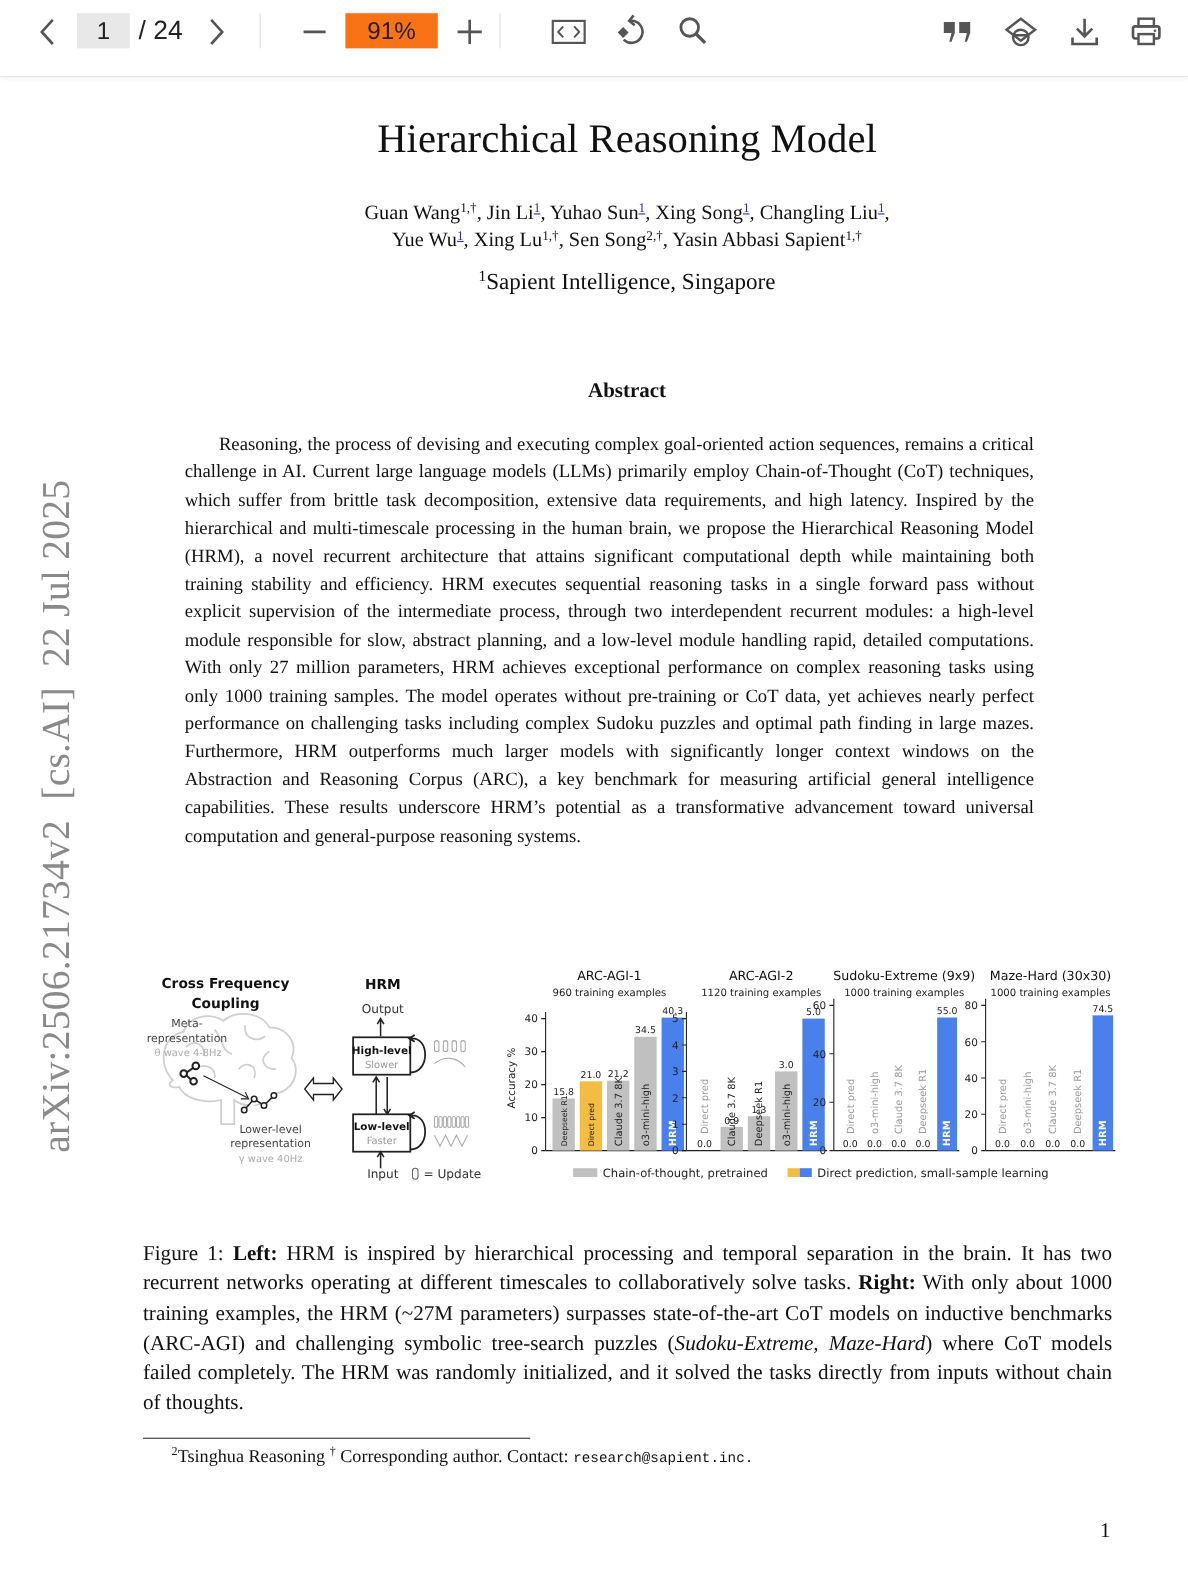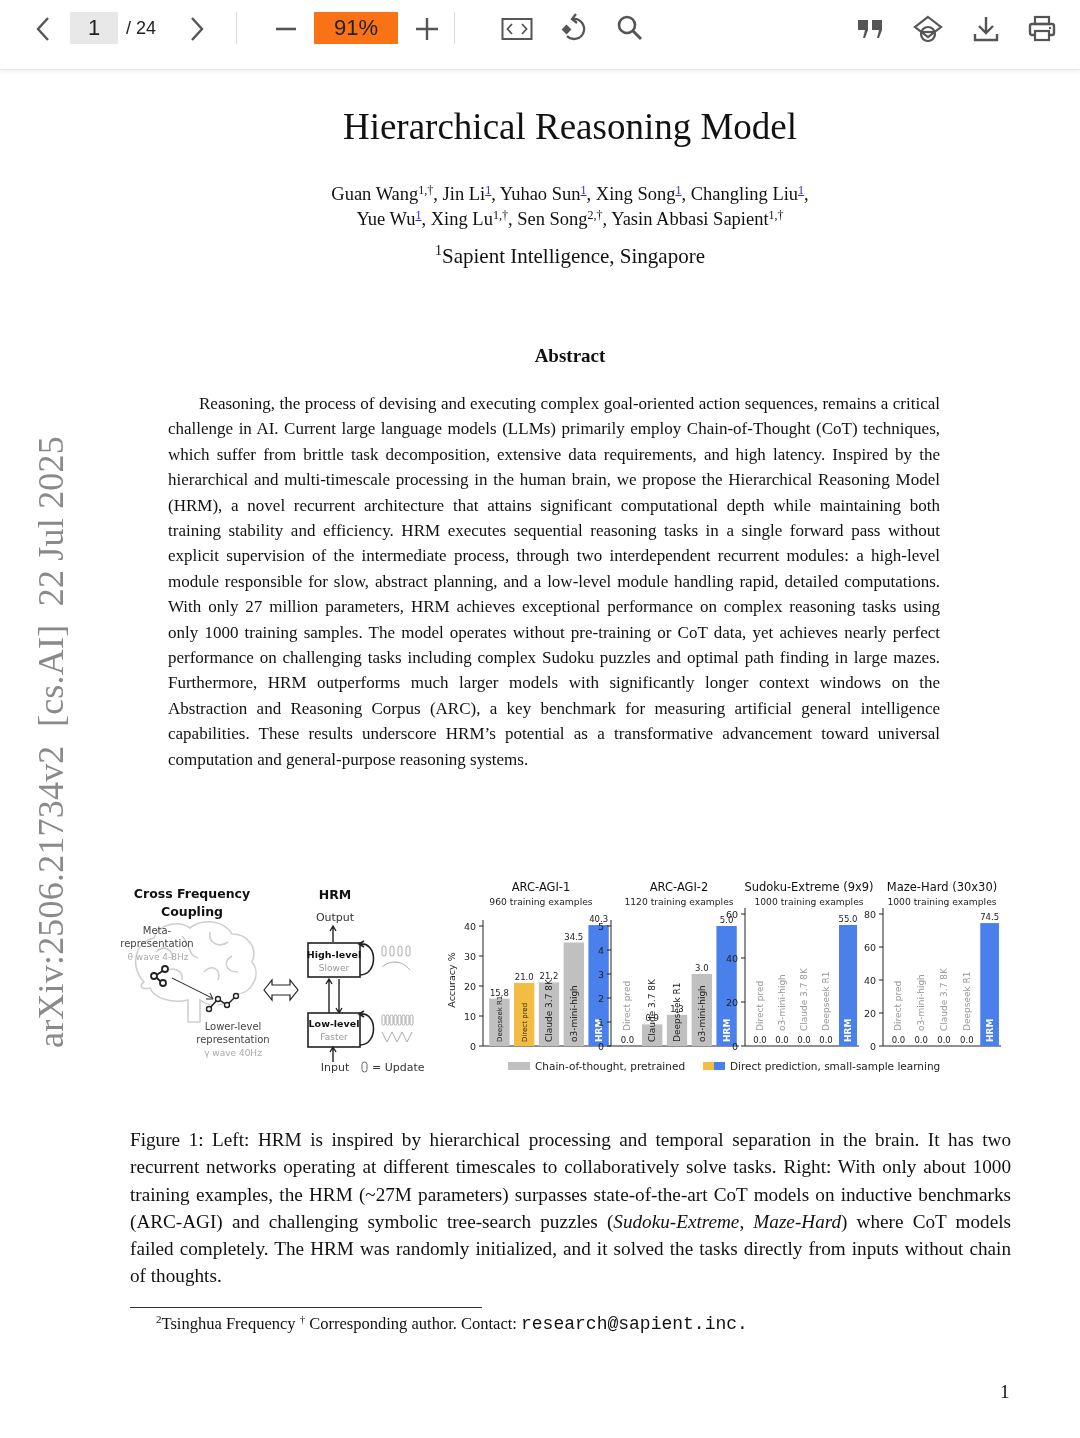--- a/index.html
+++ b/index.html
@@ -7,47 +7,47 @@
   body { font-family: "Liberation Serif", serif; color: #111; position: relative; }
 
   
   .toolbar { position: absolute; left: 0; top: 0; width: 1080px; height: 70px; background: #fff;
     border-bottom: 1px solid #e6e6e6; box-shadow: 0 2px 4px rgba(0,0,0,0.06); z-index: 5;
     font-family: "Liberation Sans", sans-serif; color: #333; }
   .tb { position: absolute; display: flex; align-items: center; justify-content: center; }
   .tb svg { display: block; }
   .page-input { position: absolute; left: 70px; top: 12px; width: 48px; height: 32px; background: #e8e8e8;
     font-size: 22px; display: flex; align-items: center; justify-content: center; color: #222; }
-  .page-total { position: absolute; left: 126px; top: 12px; height: 32px; font-size: 18px; display: flex; align-items: center; color: #222; }
+  .page-total { position: absolute; left: 126px; top: 12px; height: 32px; font-size: 24px; display: flex; align-items: center; color: #222; }
   .zoom-input { position: absolute; left: 314px; top: 12px; width: 84px; height: 32px; background: #f97316;
     font-size: 22px; display: flex; align-items: center; justify-content: center; color: #222; }
   .vsep { position: absolute; top: 12px; width: 1px; height: 32px; background: #ddd; }
   .arxiv-stamp { position: absolute; left: 30px; top: 1048px; transform: rotate(-90deg); transform-origin: 0 0;
     font-family: "Liberation Serif", serif; font-size: 36px; color: #8a8a8a; white-space: pre; letter-spacing: 0.2px; }
   .title { position: absolute; left: 0; width: 1140px; top: 105px; text-align: center; font-size: 37px; color: #111; }
   .authors { position: absolute; left: 0; width: 1140px; top: 182px; text-align: center; font-size: 18.5px; line-height: 25px; }
   .authors sup { font-size: 12px; line-height: 0; vertical-align: 6px; }
   .authors sup.link { color: #2a2acf; text-decoration: underline; text-decoration-color: #2a2acf; }
   .affil { position: absolute; left: 0; width: 1140px; top: 244px; text-align: center; font-size: 21px; }
   .affil sup { font-size: 14px; vertical-align: 8px; line-height: 0; }
   .abstract-h { position: absolute; left: 0; width: 1140px; top: 345px; text-align: center; font-size: 19px; font-weight: bold; }
   .abstract { position: absolute; left: 168px; top: 391px; width: 772px; font-size: 17px; line-height: 25.4px;
     text-align: justify; text-indent: 31px; }
 
   
-  .figure { position: absolute; left: 112px; top: 872px; width: 900px; height: 210px; }
+  .figure { position: absolute; left: 125px; top: 872px; width: 900px; height: 210px; }
   .fig-text { font-family: "DejaVu Sans", sans-serif; }
 
   .caption { position: absolute; left: 130px; top: 1126px; width: 881px; font-size: 19.2px; line-height: 27.3px; text-align: justify; }
-  .caption b { font-weight: normal; margin-top: 36px; }
+  .caption b { font-weight: bold; margin-top: 36px; }
   .caption i { font-style: italic; }
   .fn-rule { position: absolute; left: 130px; top: 1307px; width: 352px; height: 1px; background: #333; }
   .footnote { position: absolute; left: 156px; top: 1313px; font-size: 16.5px; line-height: 22px; }
   .footnote sup { font-size: 11px; vertical-align: 6px; line-height: 0; }
-  .mono { font-family: "Liberation Mono", monospace; font-size: 18px; }
+  .mono { font-family: "Liberation Mono", monospace; font-size: 13px; }
   .link-blue { color: #2b3bcc; }
   .page-number { position: absolute; left: 1000px; top: 1381px; font-size: 19px; }
 </style>
 </head>
 <body>
 
 <div class="toolbar">
   <div class="tb" style="left:30px;top:14px;width:26px;height:30px;">
     <svg width="16" height="26" viewBox="0 0 16 26">
         <path d="M13 2 L3 13 L13 24" fill="none" stroke="#555" stroke-width="2.4"></path>
@@ -326,17 +326,17 @@
         <rect x="602" y="190" width="11" height="8" fill="#4a80ec"></rect>
         <text x="618" y="198" font-size="10.5" fill="#222">Direct prediction, small-sample learning</text>
       </g>
     </svg>
   </div>
 
   <div class="caption"><span>Figure 1: </span><b>Left:</b><span> HRM is inspired by hierarchical processing and temporal separation in the brain. It has two recurrent networks operating at different timescales to collaboratively solve tasks. </span><b>Right:</b><span> With only about 1000 training examples, the HRM (~27M parameters) surpasses state-of-the-art CoT models on inductive benchmarks (ARC-AGI) and challenging symbolic tree-search puzzles (</span><i>Sudoku-Extreme</i><span>, </span><i>Maze-Hard</i><span>) where CoT models failed completely.  The HRM was randomly initialized, and it solved the tasks directly from inputs without chain of thoughts.</span></div>
 
   <div class="fn-rule"></div>
   <div class="footnote">
-    <div><sup>2</sup><span>Tsinghua Frequency </span><sup>†</sup><span> Corresponding author. Contact: </span><span class="mono">research@sapient.inc</span><span class="mono">.</span></div>
+    <div><sup>2</sup><span>Tsinghua Reasoning </span><sup>†</sup><span> Corresponding author. Contact: </span><span class="mono">research@sapient.inc</span><span class="mono">.</span></div>
   </div>
 
   <div class="page-number">1</div>
 </div>
 
 </body></html>

